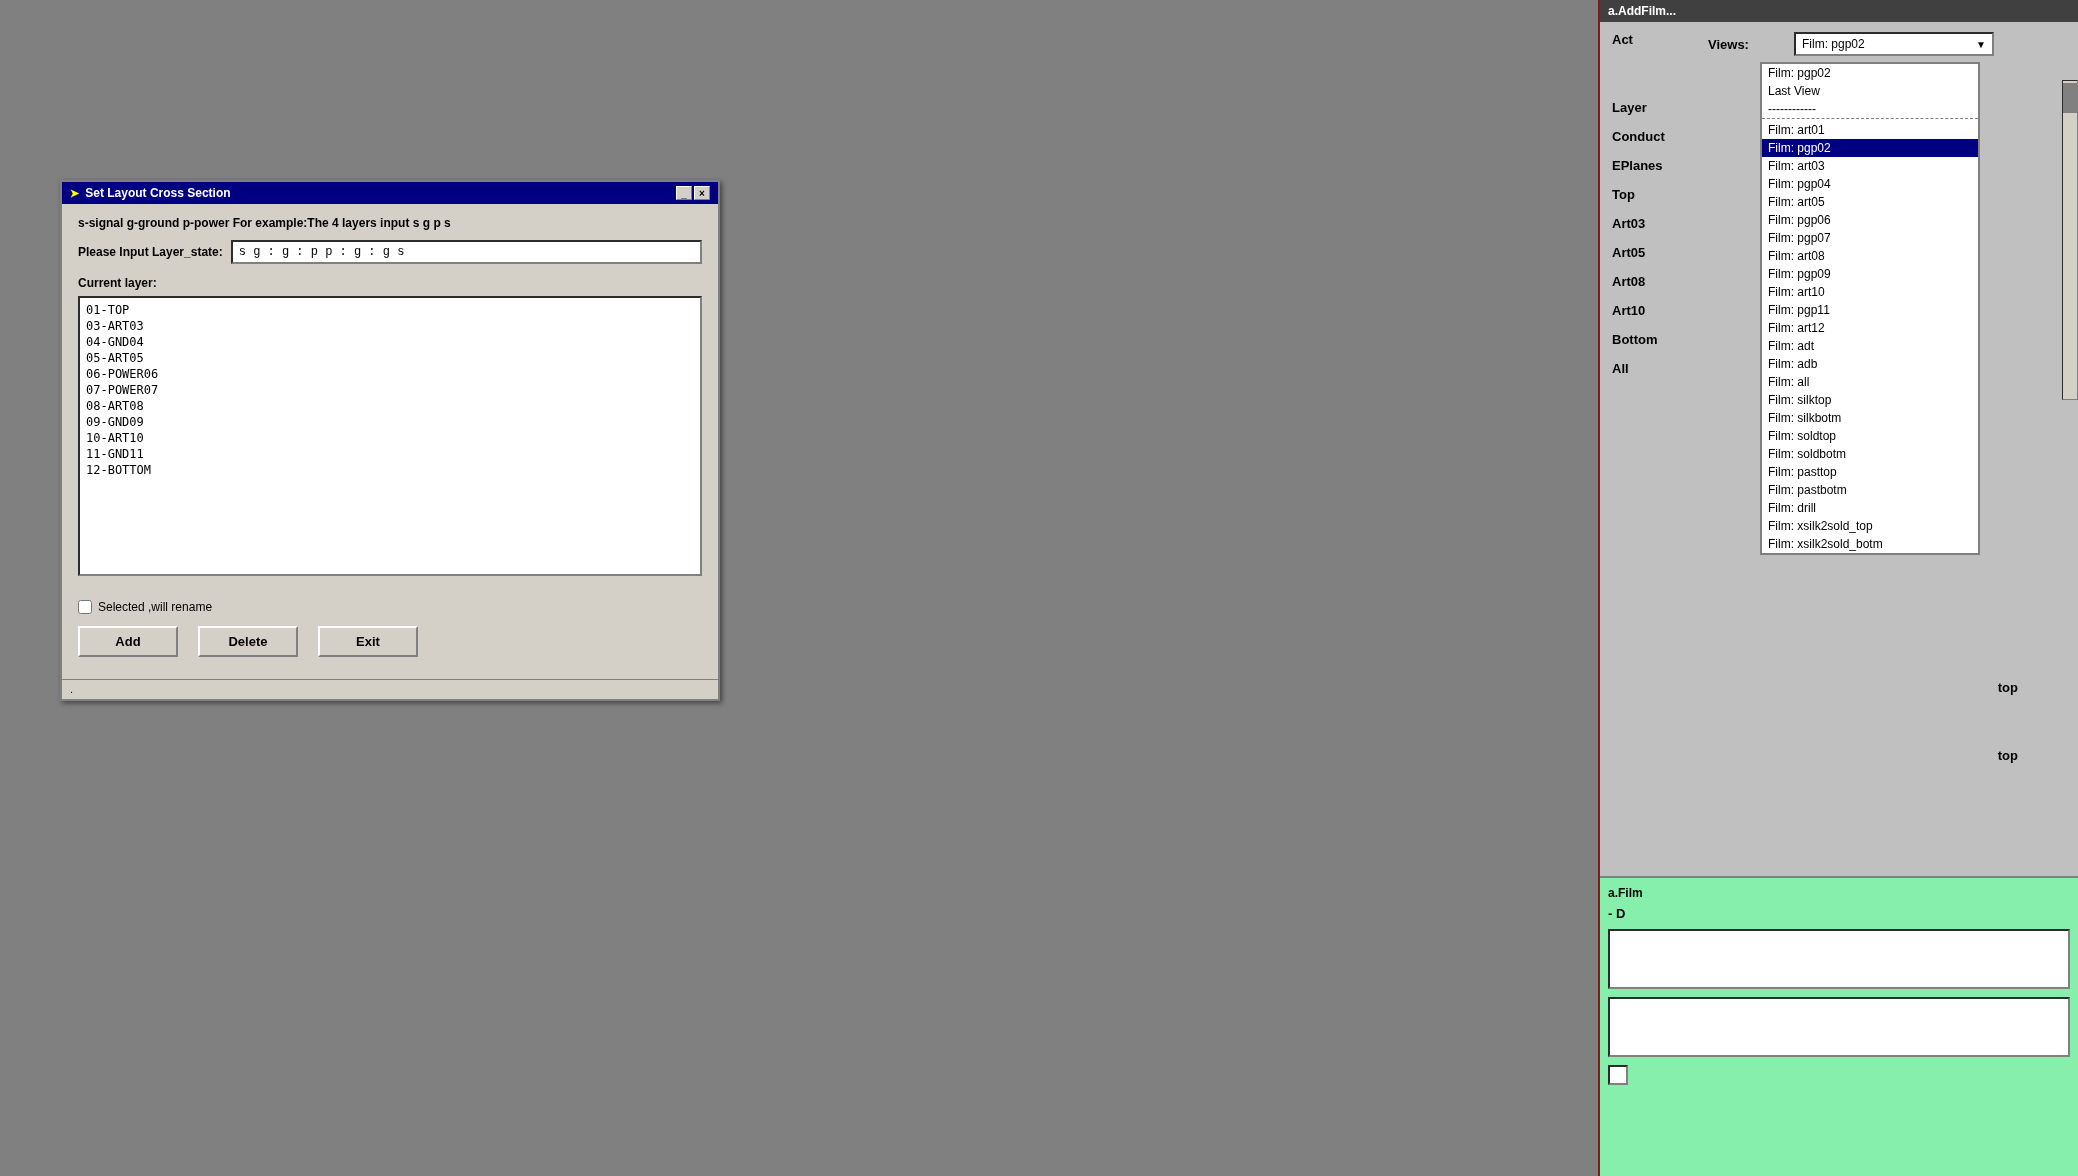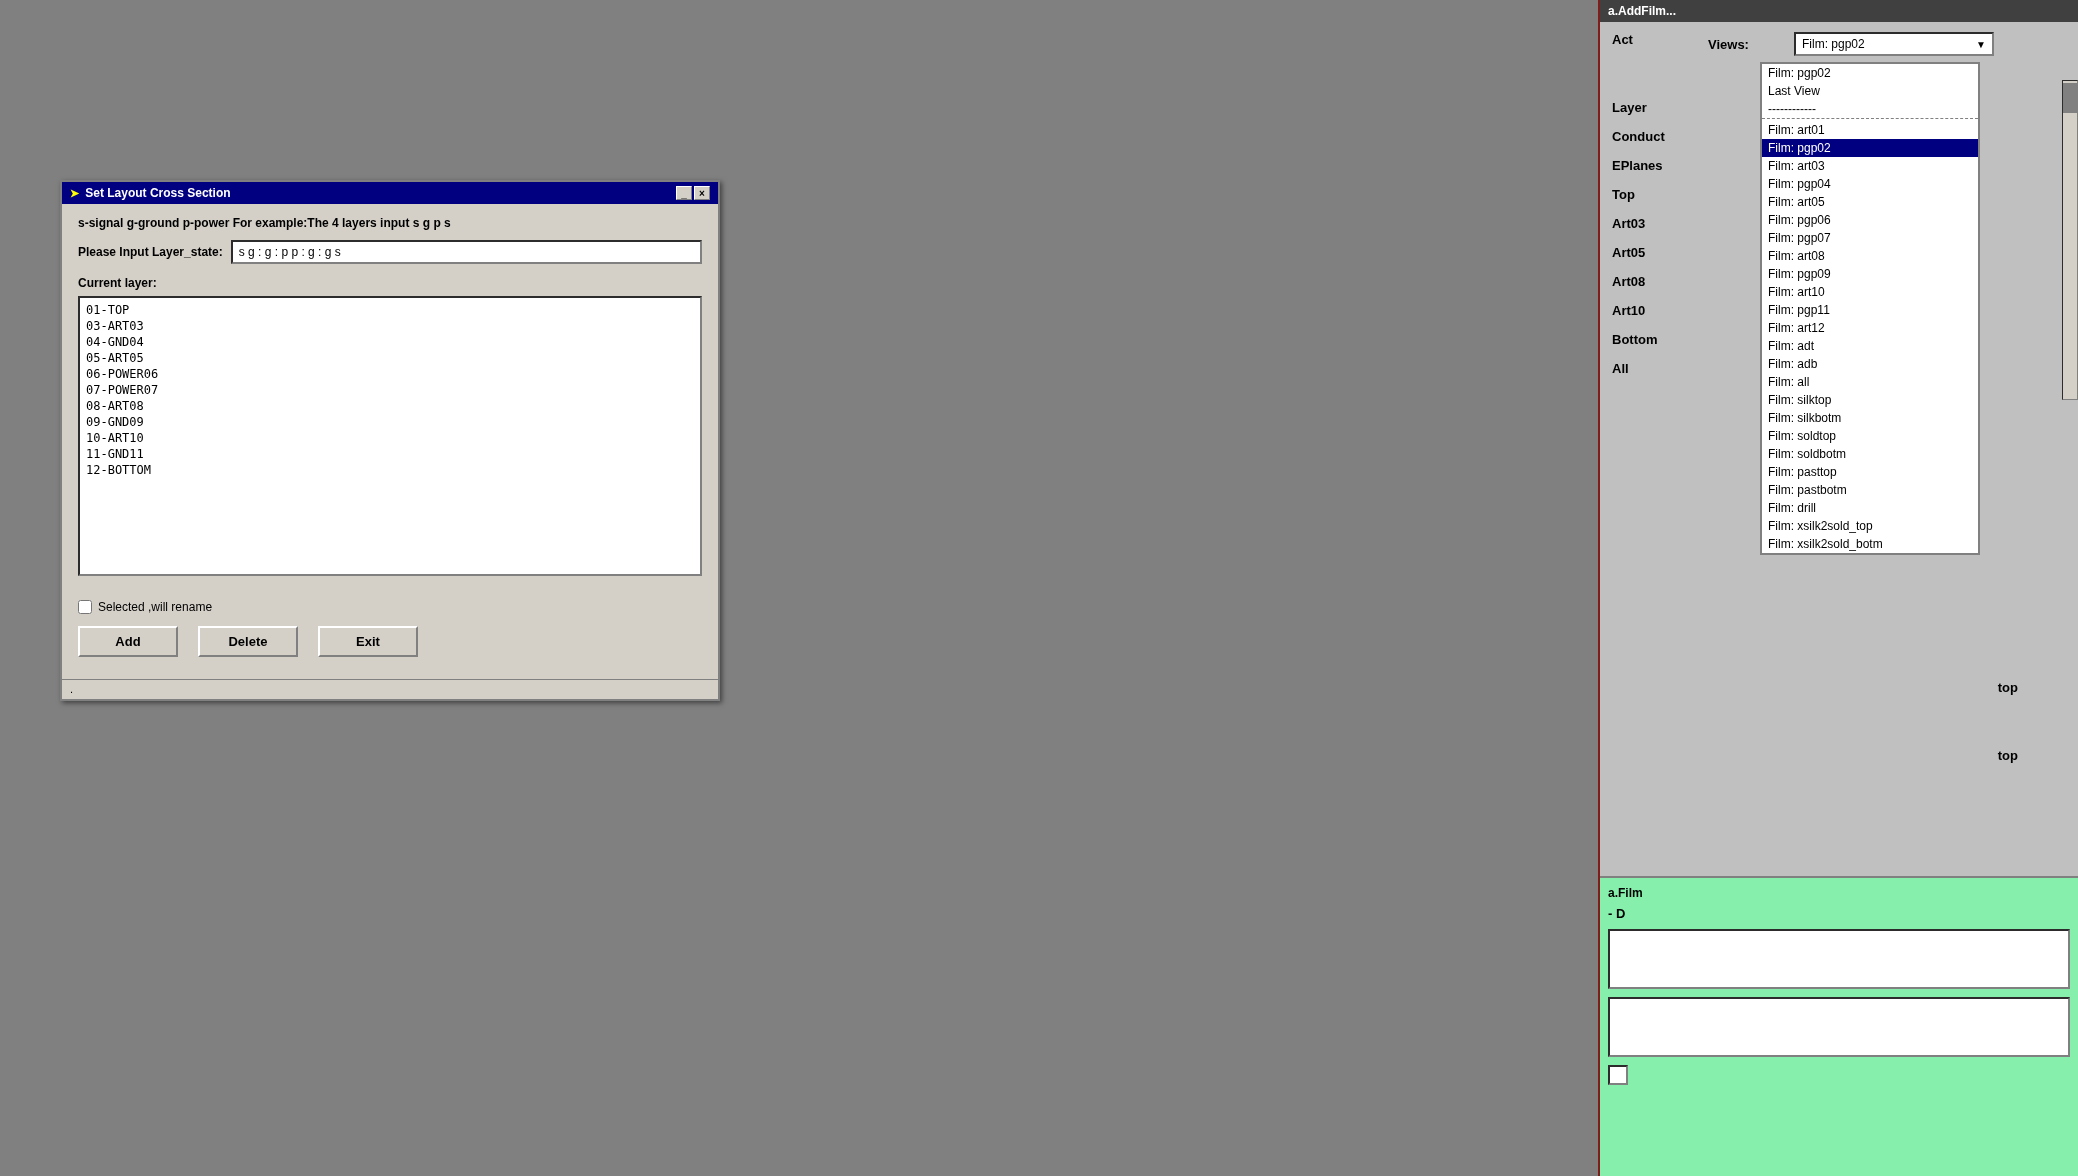--- a/index.html
+++ b/index.html
@@ -90,21 +90,21 @@
       color: #000;
       white-space: nowrap;
     }
 
     .layer-input {
       flex: 1;
       border: 2px inset #808080;
       background: white;
       padding: 3px 6px;
       font-size: 12px;
-      font-family: Liberation Sans, sans-serif;
+      font-family: Liberation Mono, monospace;
       color: #000;
     }
 
     .current-layer-label {
       font-size: 12px;
       font-weight: bold;
       color: #000;
       margin-bottom: 6px;
     }
 

